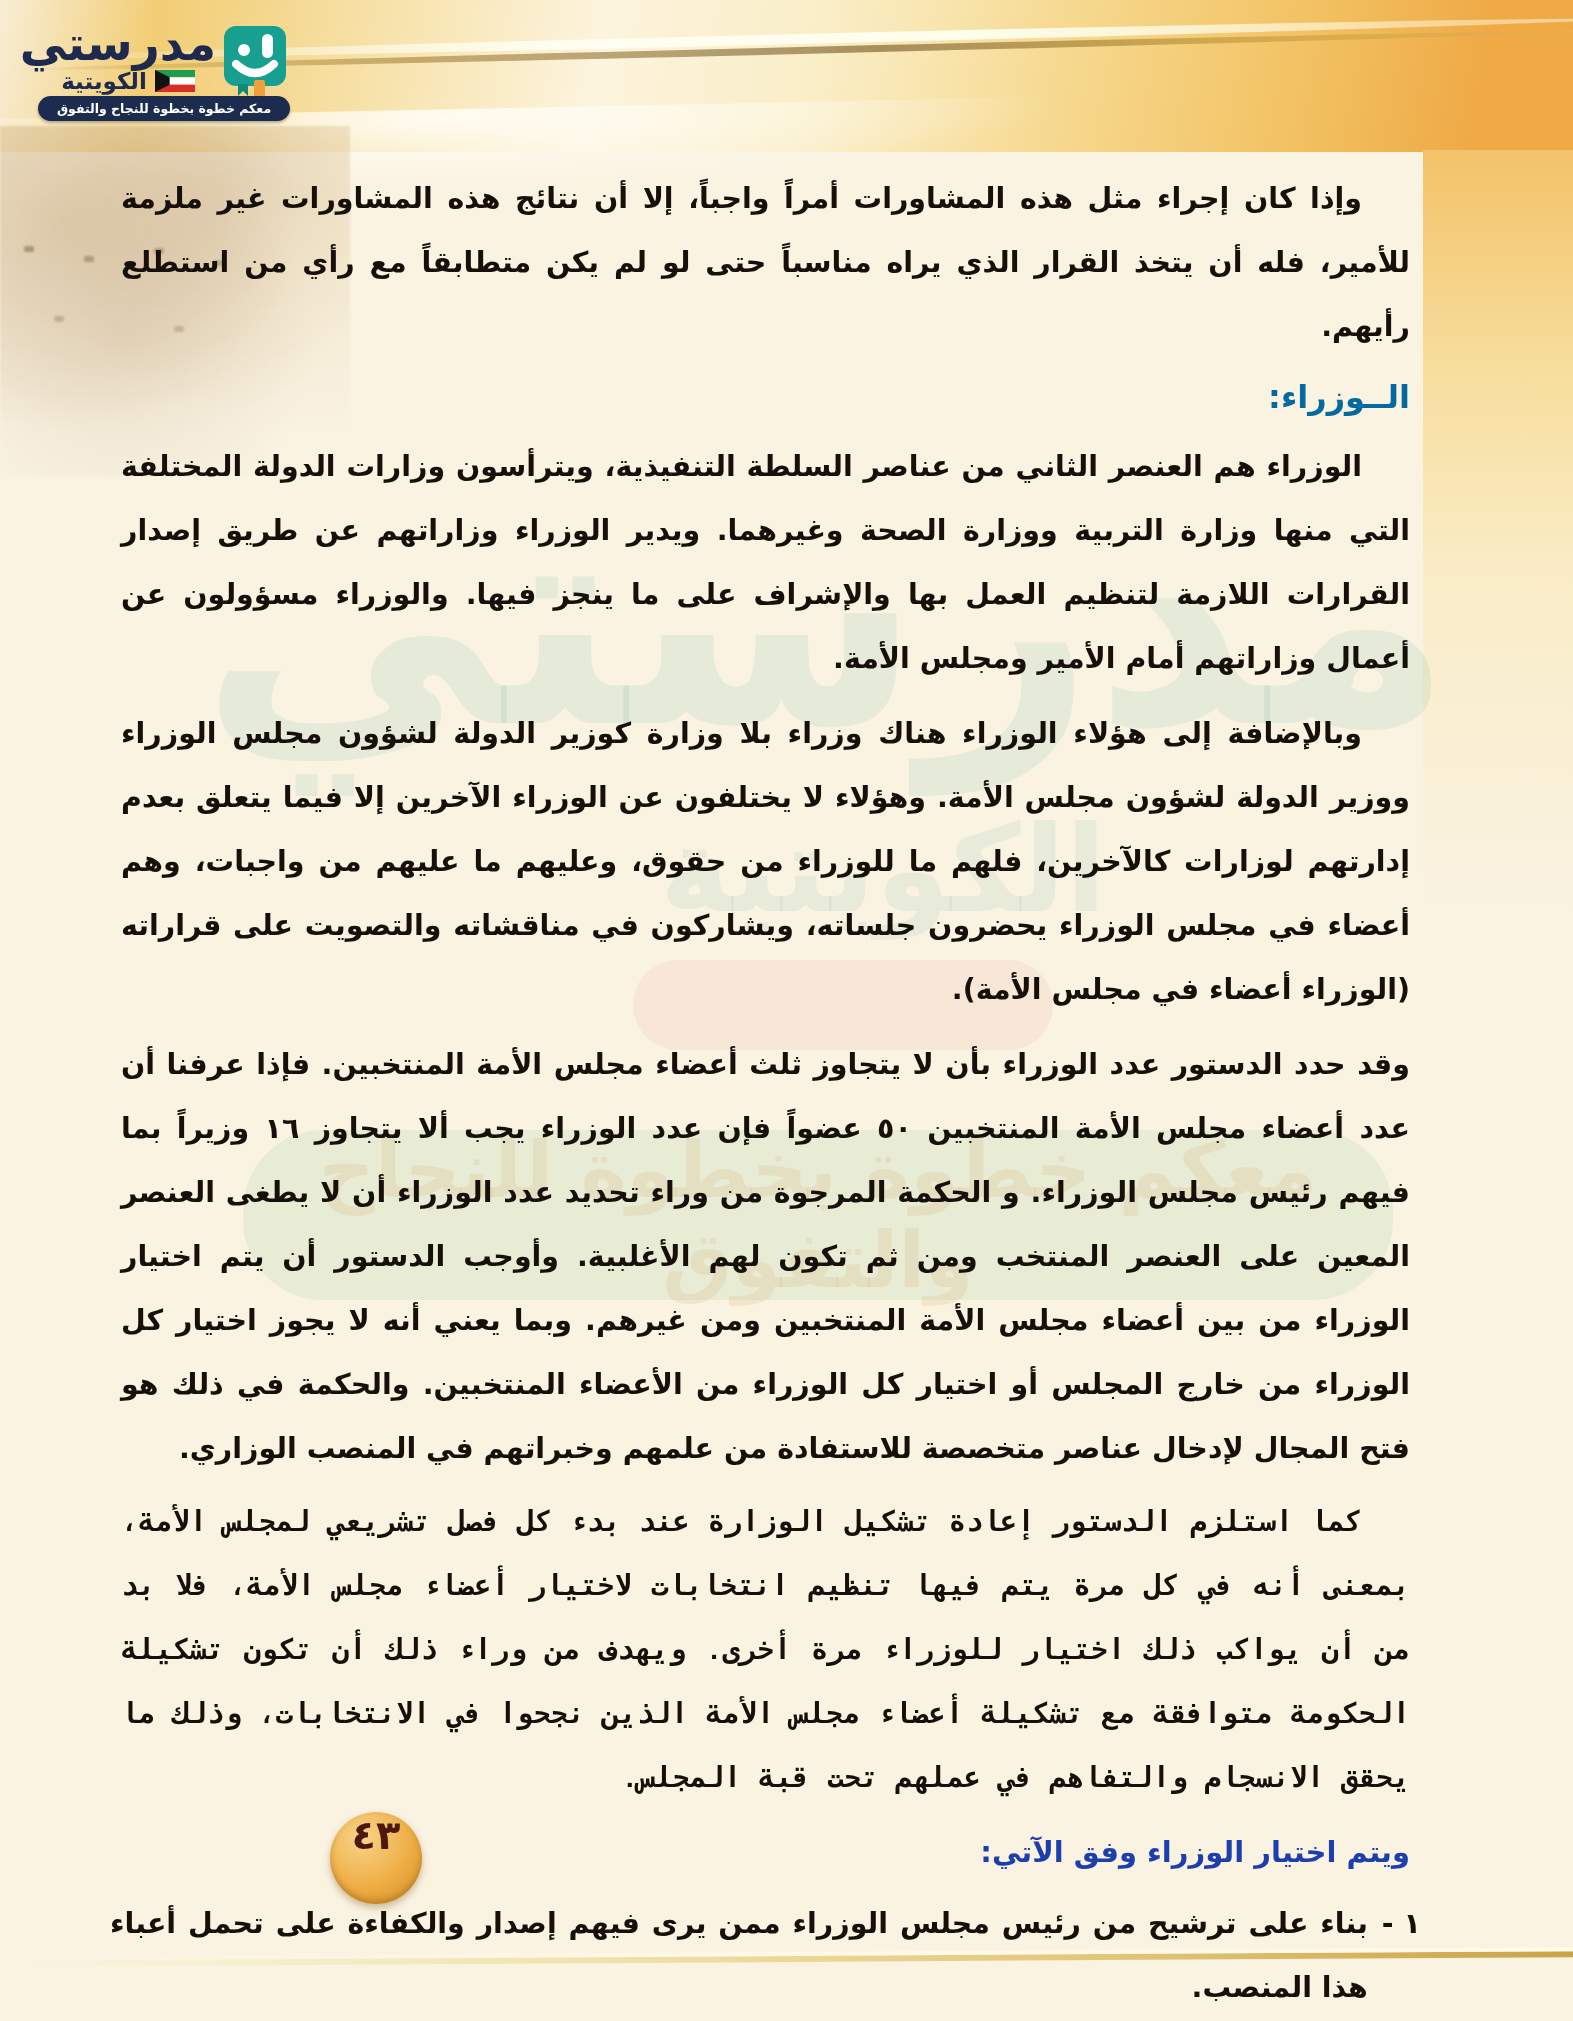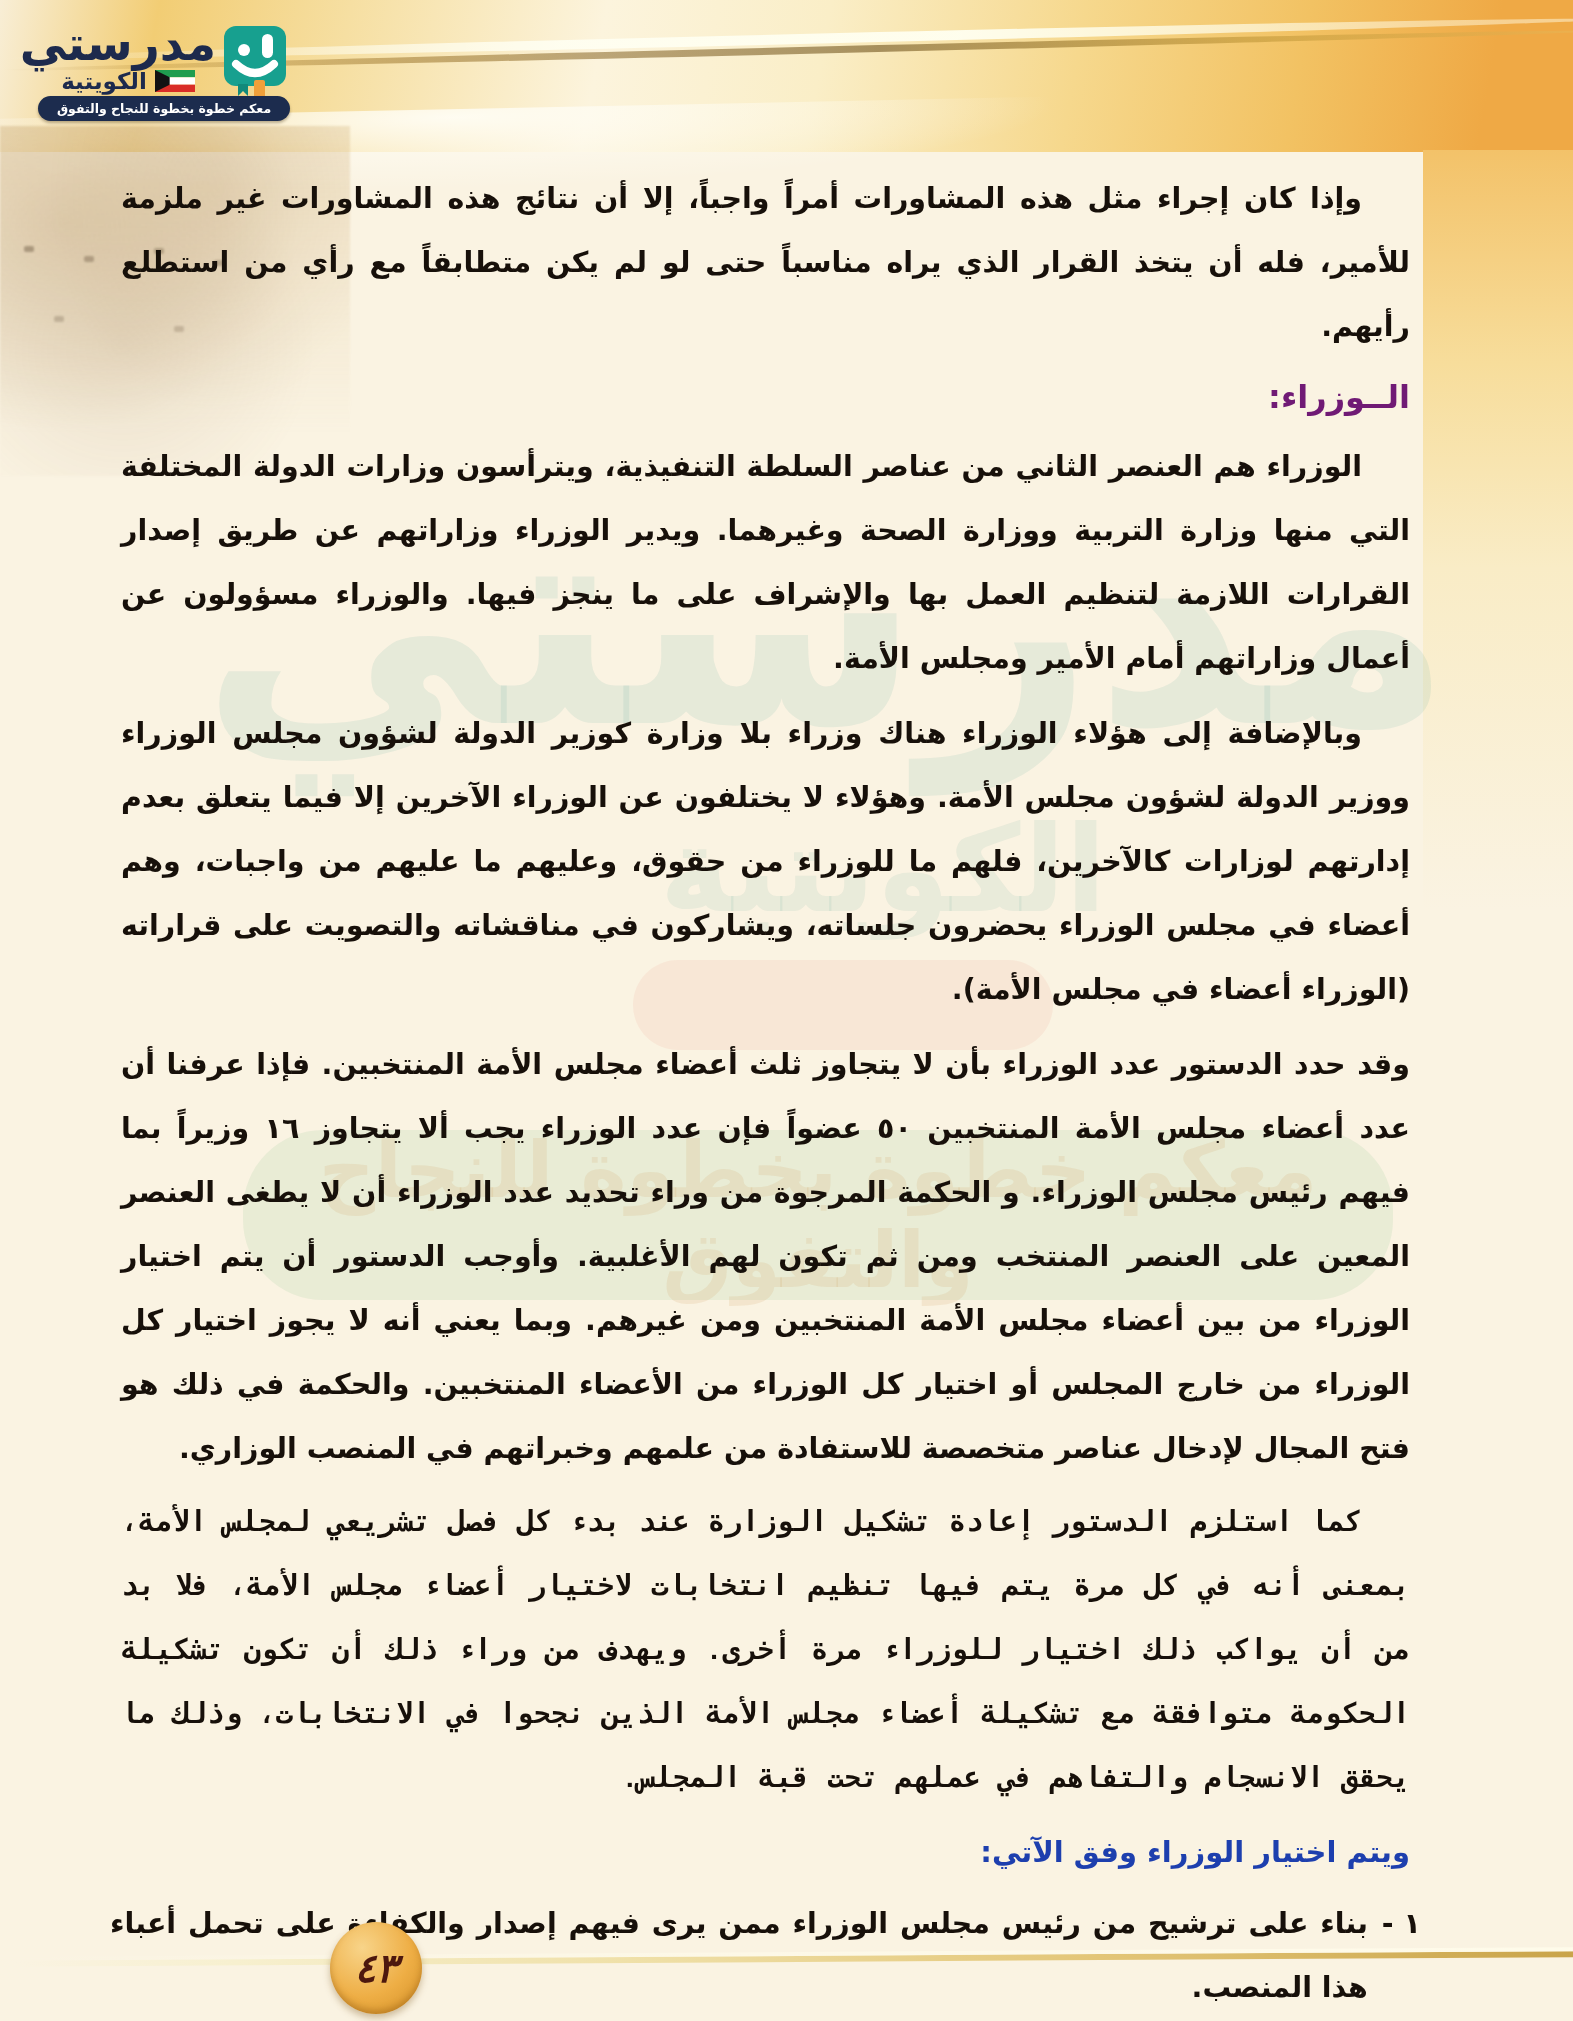--- a/index.html
+++ b/index.html
@@ -78,46 +78,46 @@
   
   .content{
     position:absolute;top:156px;right:152px;left:110px;
     direction:rtl;text-align:justify;color:#17100a;
     font-size:28.5px;font-weight:bold;line-height:64px;
   }
   .content p{margin:11px;}
   .indent{text-indent:48px;}
   .p1{margin-bottom:26px;}
   .h-blue{
-    color:#701a75;font-size:32px;margin:18px 0 6px 0;line-height:54px;
+    color:#0369a1;font-size:32px;margin:18px 0 6px 0;line-height:54px;
   }
   .p2{margin-bottom:32px;}
   .p4{margin-bottom:26px;}
   .p5{margin-bottom:20px;font-family:Liberation Mono, monospace;}
   .h-red{color:#cf231c;font-size:33px;line-height:58px;margin:12px 0 0 0;}
   .h-sub{color:#1d3fae;font-size:29px;line-height:58px;margin:0 0 4px 0;}
   .list-item{display:flex;gap:14px;margin-top:2px;}
   .list-item .num{white-space:nowrap;}
   .list-item .txt{flex:1;text-align:justify;}
   
   .footer-line{
     position:absolute;top:1956px;left:0;width:1573px;height:6px;
     background:linear-gradient(to left, #c9a44a 0%, #e3c678 30%, #efe0a8 60%, #f7f0cf 85%, rgba(247,240,207,0) 99%);
     transform:rotate(-0.35deg);
   }
   .footer-line::before{
     content:"";position:absolute;top:-4px;left:0;width:100%;height:4px;
     background:linear-gradient(to left, rgba(255,252,235,.9), rgba(255,252,235,.5) 60%, rgba(255,252,235,0));
   }
   .page-badge{
-    position:absolute;top:1922px;left:330px;width:92px;height:92px;border-radius:50%;
+    position:absolute;top:1812px;left:330px;width:92px;height:92px;border-radius:50%;
     background:radial-gradient(circle at 35% 28%, #f8d489, #eeae45 55%, #d9962d 90%);
     box-shadow:0 4px 7px rgba(120,80,20,.35), inset 0 -4px 6px rgba(150,95,20,.45);
-    display:flex;align-items:center;justify-content:center;
-    color:#4d180e;font-size:40px;font-weight:bold;font-style:italic;
+    display:flex;justify-content:center;
+    color:#4d180e;font-size:40px;font-weight:bold;
   }
 </style>
 </head>
 <body>
 
 <div class="top-band">
   <div class="band-hi"></div>
   <div class="band-line"></div>
   <div class="band-curl"></div>
 </div>

